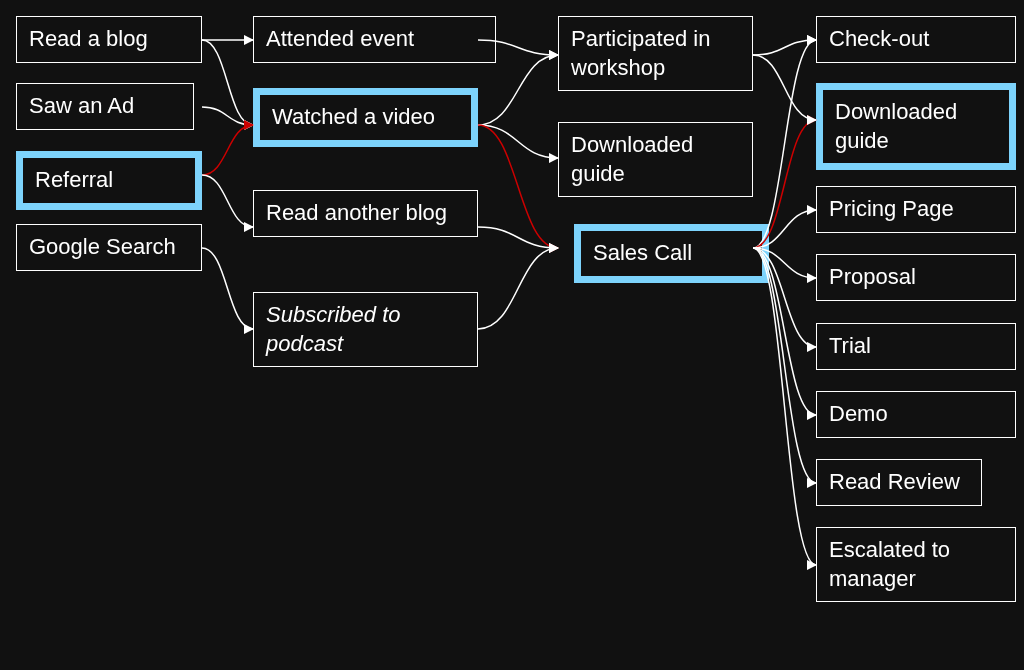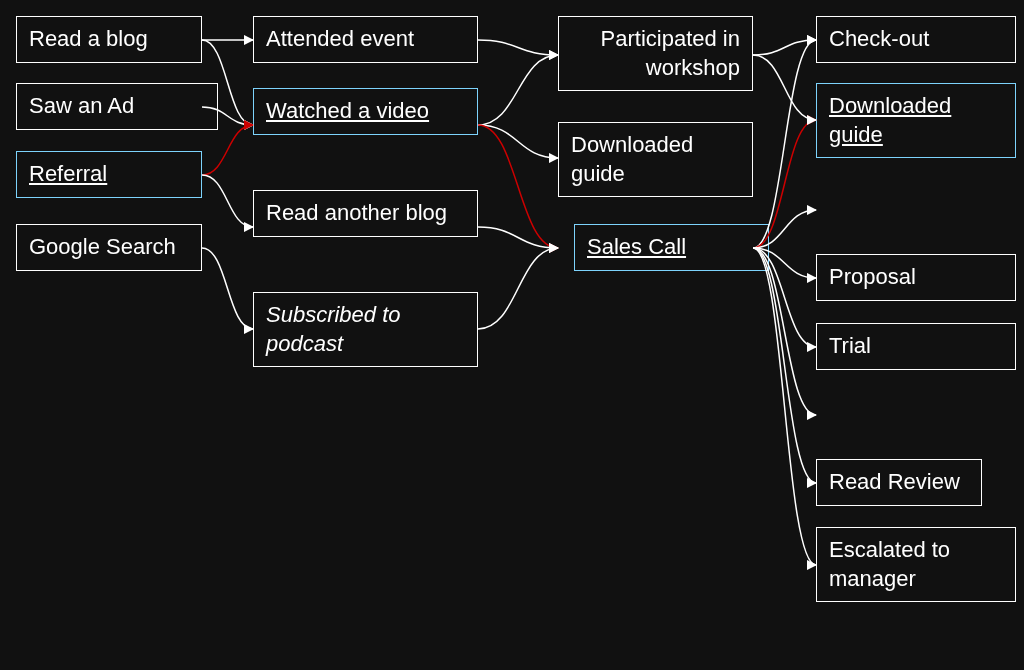--- a/index.html
+++ b/index.html
@@ -1,43 +1,45 @@
 <!DOCTYPE html>
 <html><head>
 <meta charset="utf-8">
 <style>
   html,body{margin:0;padding:0;background:#111;color:#fff;font-family:Arial,Helvetica,sans-serif;}
   .stage{position:relative;width:1024px;height:670px;background:#111;overflow:hidden;}
   .node{position:absolute;border:1px solid #fff;padding:8px 12px;font-size:22px;line-height:1.3;box-sizing:border-box;}
-  .node.highlight{border:1px solid #7dd3fc;text-decoration:underline;}
+  .node.highlight{border:7px solid #7dd3fc;}
   svg.arrows{position:absolute;top:0;left:0;width:1024px;height:670px;pointer-events:none;}
 </style>
 </head>
 <body>
 
 <div class="stage">
 
   <div class="node" style="left:16px; top:16px;  width:186px;"><span>Read a blog</span></div>
-  <div class="node" style="left:16px; top:83px;  width:202px;"><span>Saw an Ad</span></div>
+  <div class="node" style="left:16px; top:83px;  width:178px;"><span>Saw an Ad</span></div>
   <div class="node highlight" style="left:16px; top:151px; width:186px;"><span>Referral</span></div>
   <div class="node" style="left:16px; top:224px; width:186px;"><span>Google Search</span></div>
 
-  <div class="node" style="left:253px; top:16px;  width:225px;"><span>Attended event</span></div>
+  <div class="node" style="left:253px; top:16px;  width:243px;"><span>Attended event</span></div>
   <div class="node highlight" style="left:253px; top:88px;  width:225px;"><span>Watched a video</span></div>
   <div class="node" style="left:253px; top:190px; width:225px;"><span>Read another blog</span></div>
   <div class="node" style="left:253px; top:292px; width:225px;font-style:italic;"><span>Subscribed to podcast</span></div>
 
-  <div class="node" style="left:558px; top:16px;  width:195px;text-align:right;"><span>Participated in workshop</span></div>
+  <div class="node" style="left:558px; top:16px;  width:195px;"><span>Participated in workshop</span></div>
   <div class="node" style="left:558px; top:122px; width:195px;"><span>Downloaded guide</span></div>
   <div class="node highlight" style="left:558px; top:224px; width:195px;margin-left:16px;"><span>Sales Call</span></div>
 
   <div class="node" style="left:816px; top:16px;  width:200px;"><span>Check-out</span></div>
   <div class="node highlight" style="left:816px; top:83px;  width:200px;"><span>Downloaded guide</span></div>
+  <div class="node" style="left:816px; top:186px; width:200px;"><span>Pricing Page</span></div>
   <div class="node" style="left:816px; top:254px; width:200px;"><span>Proposal</span></div>
   <div class="node" style="left:816px; top:323px; width:200px;"><span>Trial</span></div>
+  <div class="node" style="left:816px; top:391px; width:200px;"><span>Demo</span></div>
   <div class="node" style="left:816px; top:459px; width:166px;"><span>Read Review</span></div>
   <div class="node" style="left:816px; top:527px; width:200px;"><span>Escalated to manager</span></div>
 
   <svg class="arrows">
     <defs>
       <marker id="ah-w" viewBox="0 0 10 10" refX="9" refY="5" markerWidth="7" markerHeight="7" orient="auto-start-reverse">
         <path d="M 0 0 L 10 5 L 0 10 z" fill="#ffffff"></path>
       </marker>
       <marker id="ah-r" viewBox="0 0 10 10" refX="9" refY="5" markerWidth="7" markerHeight="7" orient="auto-start-reverse">
         <path d="M 0 0 L 10 5 L 0 10 z" fill="#cc0000"></path>

